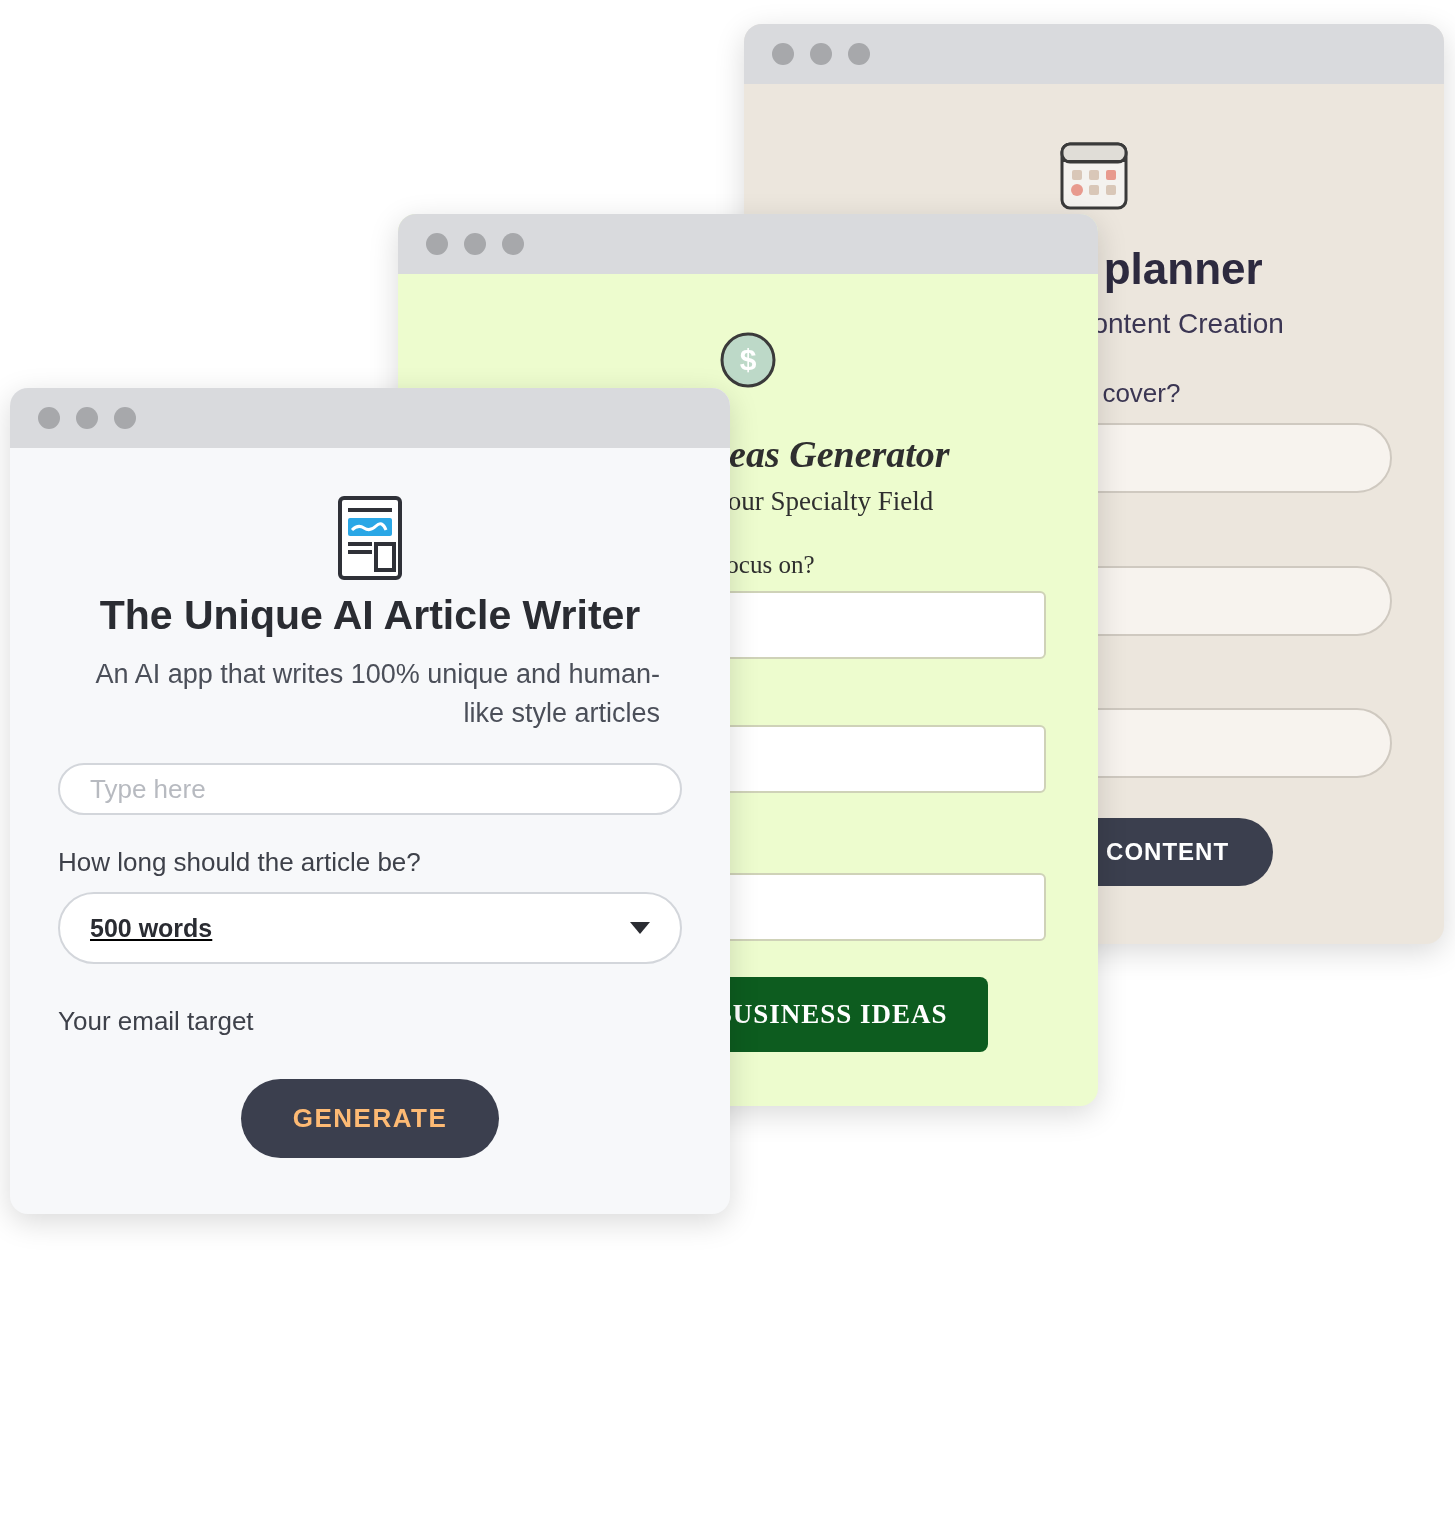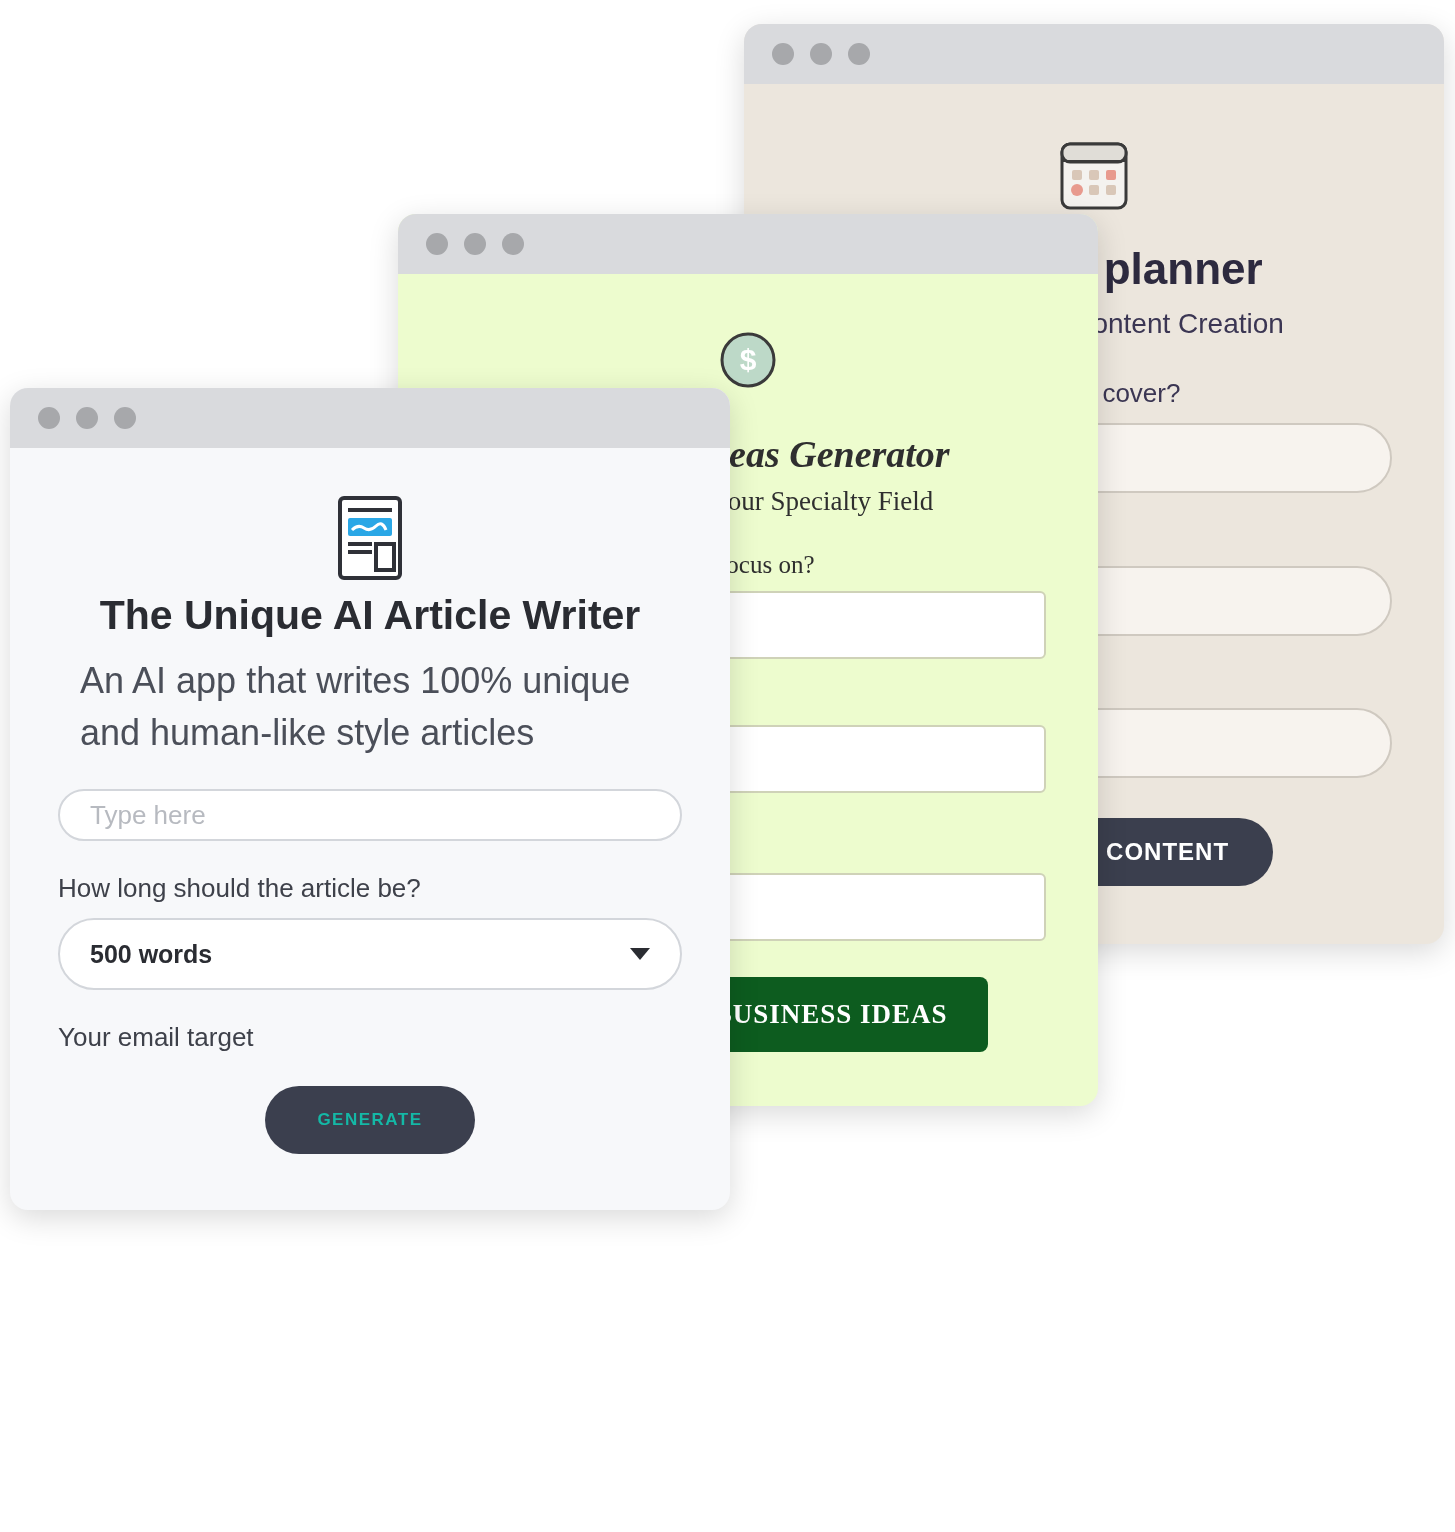--- a/index.html
+++ b/index.html
@@ -196,25 +196,25 @@
       padding: 40px 48px 56px 48px;
     }
     .window-1 .title {
       font-size: 41px;
       font-weight: 700;
       color: #2a2c32;
       margin-top: 4px;
       text-align: center;
     }
     .window-1 .subtitle {
-      font-size: 36px;
+      font-size: 27px;
       color: #4b4f59;
       margin-top: 16px;
       margin-bottom: 30px;
-      text-align: left;
+      text-align: right;
       line-height: 1.45;
       max-width: 580px;
     }
     .window-1 .field-label {
       font-size: 26px;
       color: #3e414a;
       align-self: flex-start;
       margin-bottom: 14px;
       margin-top: 10px;
     }
@@ -226,21 +226,22 @@
       background: #fff;
       margin-bottom: 22px;
       font-size: 26px;
       padding: 0 30px;
       color: #333;
     }
     .window-1 .field-input::placeholder { color: #b7bac0; }
     .window-1 .select-wrap {
       position: relative;
       width: 100%;
-      margin-bottom: 22px;
+      margin-bottom: 32px;
+      text-decoration: underline;
     }
     .window-1 .select-box {
       width: 100%;
       height: 72px;
       border-radius: 40px;
       border: 2px solid #d3d6db;
       background: #fff;
       font-size: 25px;
       font-weight: 600;
       color: #2a2c32;
@@ -252,28 +253,28 @@
     }
     .window-1 .chevron {
       width: 0;
       height: 0;
       border-left: 10px solid transparent;
       border-right: 10px solid transparent;
       border-top: 12px solid #2a2c32;
     }
     .window-1 .btn {
       background: #3b3f4e;
-      color: #14b8a6;
-      font-size: 17px;
+      color: #fdba74;
+      font-size: 26px;
       font-weight: 700;
       letter-spacing: 1.5px;
       padding: 24px 52px;
       border-radius: 44px;
       border: none;
-      margin-top: 19px;
+      margin-top: 28px;
       cursor: pointer;
       align-self: center;
     }
 
     
     .app-icon {
       width: 100px;
       height: 100px;
       display: flex;
       align-items: center;

